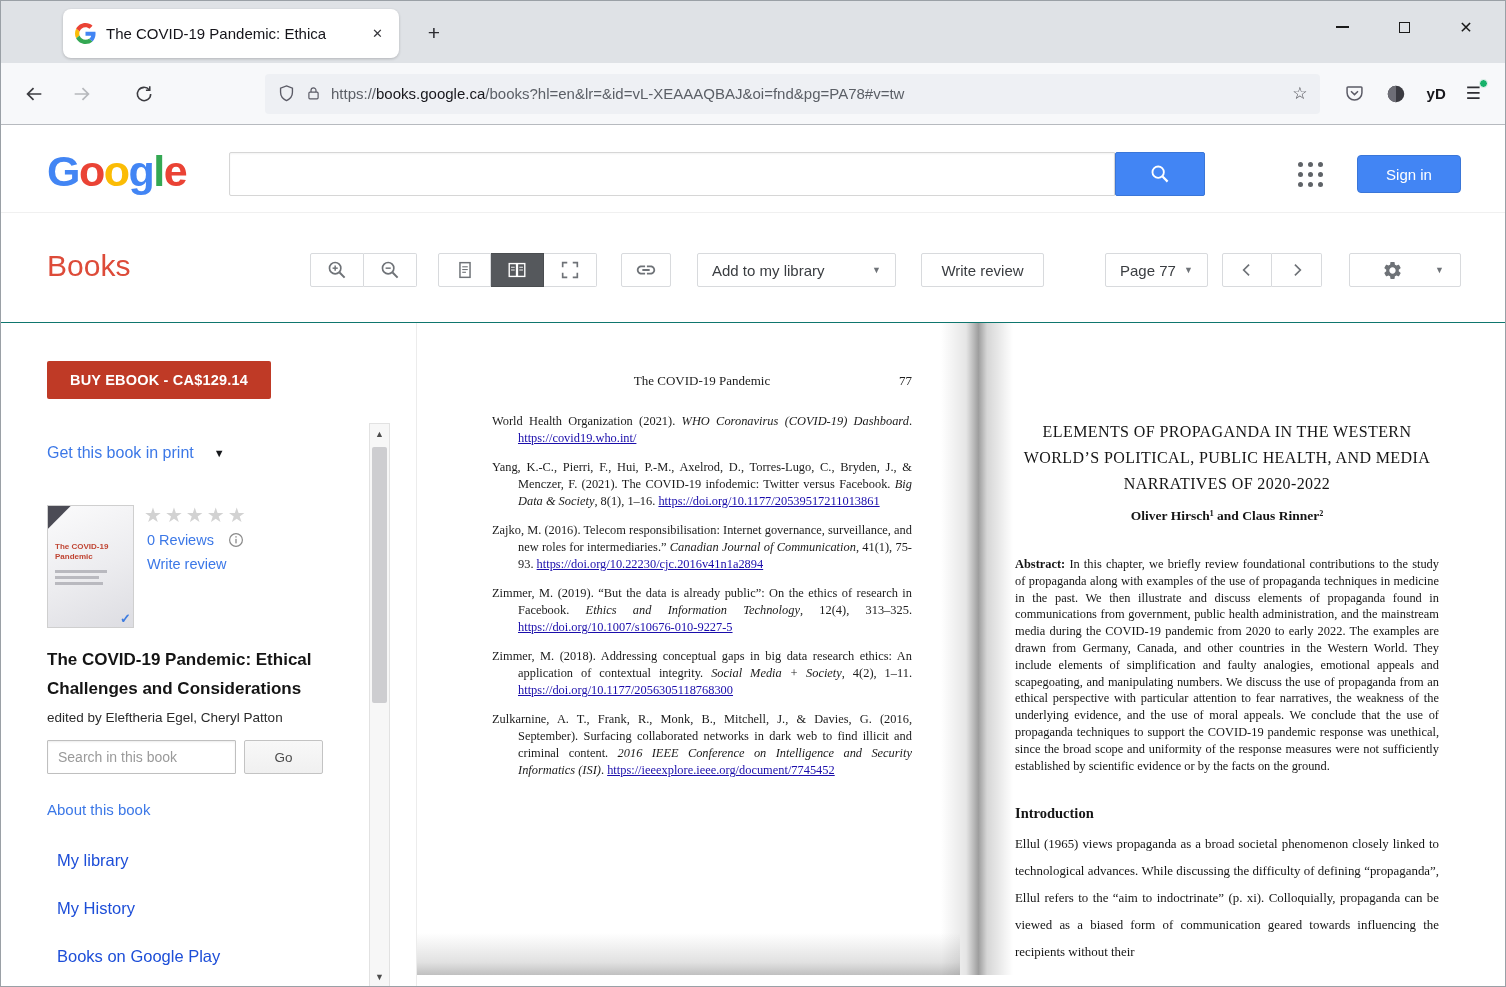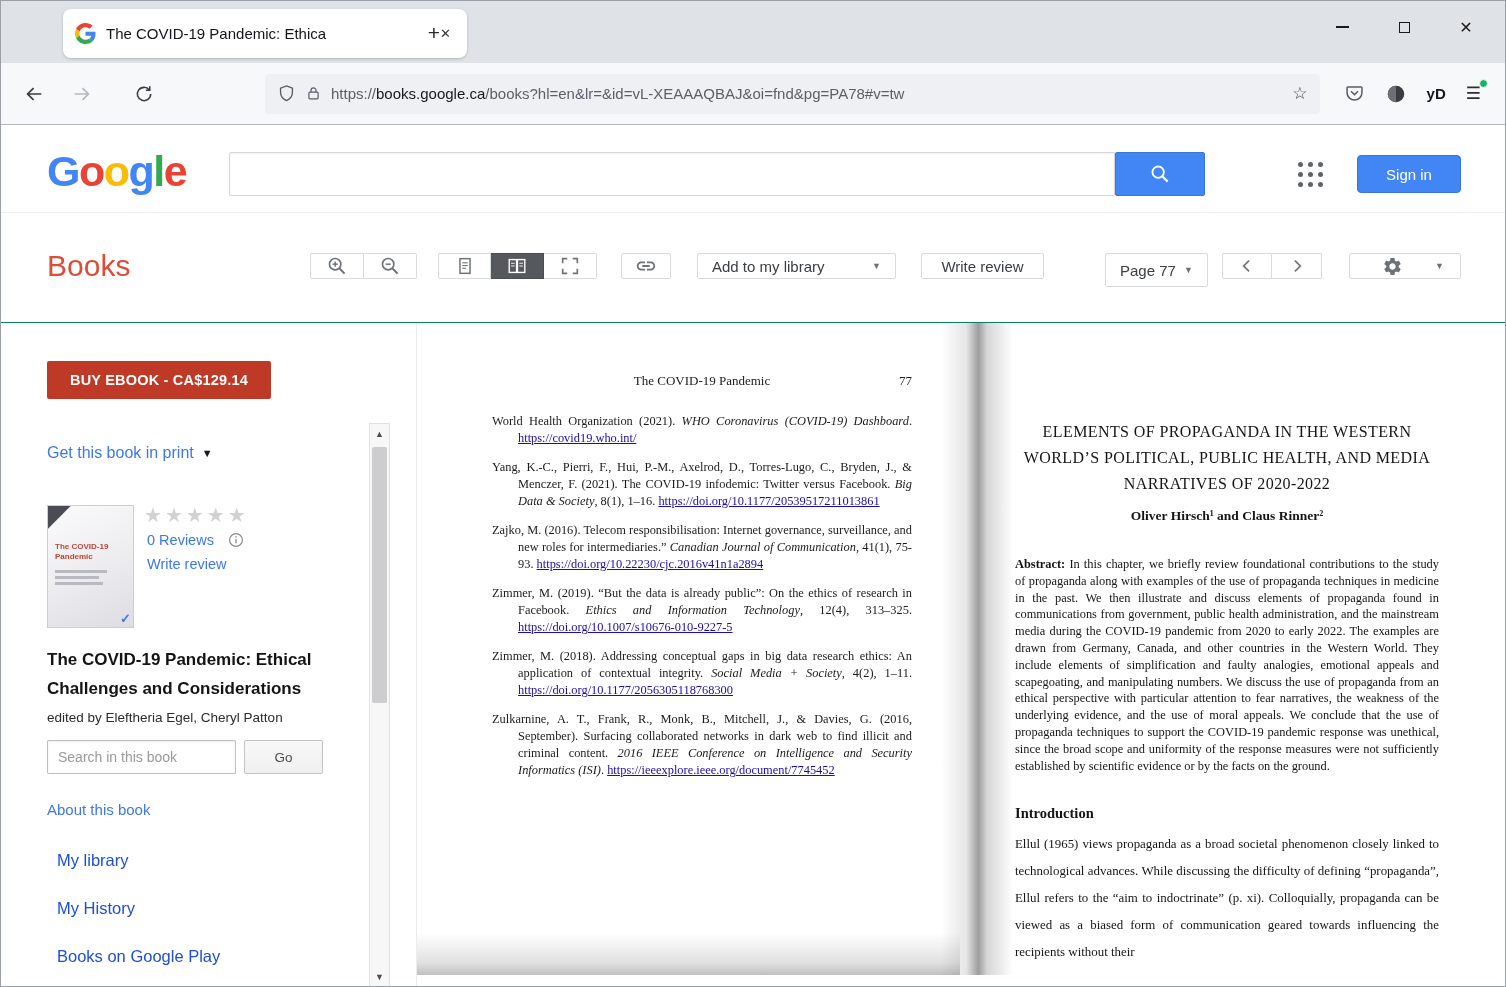--- a/index.html
+++ b/index.html
@@ -4,21 +4,21 @@
 <style>
   *{margin:0;padding:0;box-sizing:border-box}
   html,body{width:1506px;height:987px}
   body{font-family:"Liberation Sans",sans-serif;background:#fff}
   a{text-decoration:none;cursor:pointer}
   button{font-family:inherit;cursor:pointer;background:none;border:none}
   .window{position:relative;width:1506px;height:987px;overflow:hidden;border:1px solid #9aa0a6;background:#fff}
 
   
   .tabbar{position:relative;height:62px;background:#dfe2e6}
-  .tab{position:absolute;left:62px;top:8px;width:404px;height:49px;background:#fff;border-radius:8px;
+  .tab{position:absolute;left:62px;top:8px;width:336px;height:49px;background:#fff;border-radius:8px;
        box-shadow:0 1px 3px rgba(0,0,0,.20);display:flex;align-items:center;padding:0 12px;gap:10px}
   .favicon{width:21px;height:21px;flex:none;display:flex}
   .tab-title{flex:1;font-size:15px;color:#15141a;white-space:nowrap;overflow:hidden}
   .tab-close{flex:none;font-size:13px;color:#36363b;padding:2px 4px}
   .newtab{position:absolute;left:416px;top:15px;width:34px;height:34px;font-size:21px;color:#2c2c31;
           display:flex;align-items:center;justify-content:center;border-radius:4px}
   .win-controls{position:absolute;right:8px;top:0;display:flex}
   .win-btn{width:62px;height:52px;display:flex;align-items:center;justify-content:center;font-size:16px;color:#1a1a1a}
   .min-bar{width:13px;height:2px;background:#1a1a1a}
   .max-box{width:11px;height:11px;border:1.5px solid #1a1a1a}
@@ -46,21 +46,21 @@
   .gsearch-btn{position:absolute;left:1114px;top:27px;width:90px;height:44px;background:#4285F4;border:1px solid #3a76d8;
       border-radius:2px;display:flex;align-items:center;justify-content:center}
   .apps-grid{position:absolute;left:1297px;top:37px;display:grid;grid-template-columns:repeat(3,5px);grid-gap:5px;cursor:pointer}
   .apps-grid i{width:5px;height:5px;border-radius:50%;background:#5f6368;display:block}
   .signin{position:absolute;left:1356px;top:30px;width:104px;height:38px;background:#4285F4;border:1px solid #3a76d8;
       border-radius:4px;color:#fff;font-size:15px;font-weight:normal;display:flex;align-items:center;justify-content:center}
 
   
   .btoolbar{position:relative;height:110px;background:#fff;border-bottom:1px solid #0f766e}
   .books-label{position:absolute;left:46px;top:36px;font-size:30px;color:#dd4b39;cursor:pointer}
-  .tb{position:absolute;top:40px;height:26px;background:#fff;border:1px solid #d8dadd;display:flex;align-items:center;
+  .tb{position:absolute;top:40px;height:34px;background:#fff;border:1px solid #d8dadd;display:flex;align-items:center;
       justify-content:center;color:#404347;font-size:15px;border-radius:2px}
   .tb-group{position:absolute;top:40px;display:flex}
   .tb-group .tb{position:static;border-radius:0}
   .tb-group .tb + .tb{border-left:none}
   .tb-group .tb:first-child{border-radius:2px 0 0 2px}
   .tb-group .tb:last-child{border-radius:0 2px 2px 0}
   .tb.sel{background:#55585c;border-color:#4a4d50}
   .g-zoom{left:309px}.g-views{left:437px}.g-nav{left:1221px}
   .tb.w54{width:54px}.tb.w53{width:53px}.tb.w50{width:50px}
   .tb.link-btn{left:620px;width:50px}
@@ -69,21 +69,21 @@
   .tb.pagesel{left:1104px;width:103px;justify-content:space-between;padding:16px 14px}
   .tb.gearbtn{left:1348px;width:112px;justify-content:space-between;padding:0 16px 0 32px}
   .tb .tb-label{font-size:15px;color:#3a3d41}
   .tb .caret{font-size:9px;color:#6e7277}
 
   
   .content{position:relative;height:665px;display:flex;background:#fff}
   .sidebar{position:relative;width:415px;flex:none}
   .buy{position:absolute;left:46px;top:38px;width:224px;height:38px;background:#bf3a26;border-radius:2px;color:#fff;
        font-size:14.5px;font-weight:bold;letter-spacing:.2px}
-  .getprint{position:absolute;left:46px;top:121px;font-size:16px;color:#3c78e7;display:flex;align-items:center;gap:8px}
+  .getprint{position:absolute;left:46px;top:121px;font-size:16px;color:#3c78e7;display:flex;align-items:center;gap:20px}
   .getprint .dark-caret{font-size:11px;color:#16181c}
   .cover{position:absolute;left:46px;top:182px;width:87px;height:123px;border:1px solid #cfcfcf;cursor:pointer;
          background:linear-gradient(155deg,#fbfbfc 0%,#ececef 55%,#dddde2 100%);overflow:hidden}
   .cover-corner{position:absolute;left:-16px;top:-16px;width:32px;height:32px;background:#4b4b55;transform:rotate(45deg)}
   .cover-title{position:absolute;left:7px;top:36px;font-size:8px;font-weight:bold;color:#c04533;line-height:10px;width:62px}
   .cover-bar{position:absolute;left:7px;height:3px;background:#b9b9bf}
   .cb1{top:64px;width:52px}.cb2{top:70px;width:44px}.cb3{top:76px;width:48px}
   .cover-check{position:absolute;right:2px;bottom:1px;font-size:13px;font-weight:bold;color:#3f7de0}
   .stars{position:absolute;left:143px;top:180px;font-size:20px;letter-spacing:3px;color:#d2d2d2}
   .reviews-row{position:absolute;left:146px;top:209px;display:flex;align-items:center;gap:14px}

